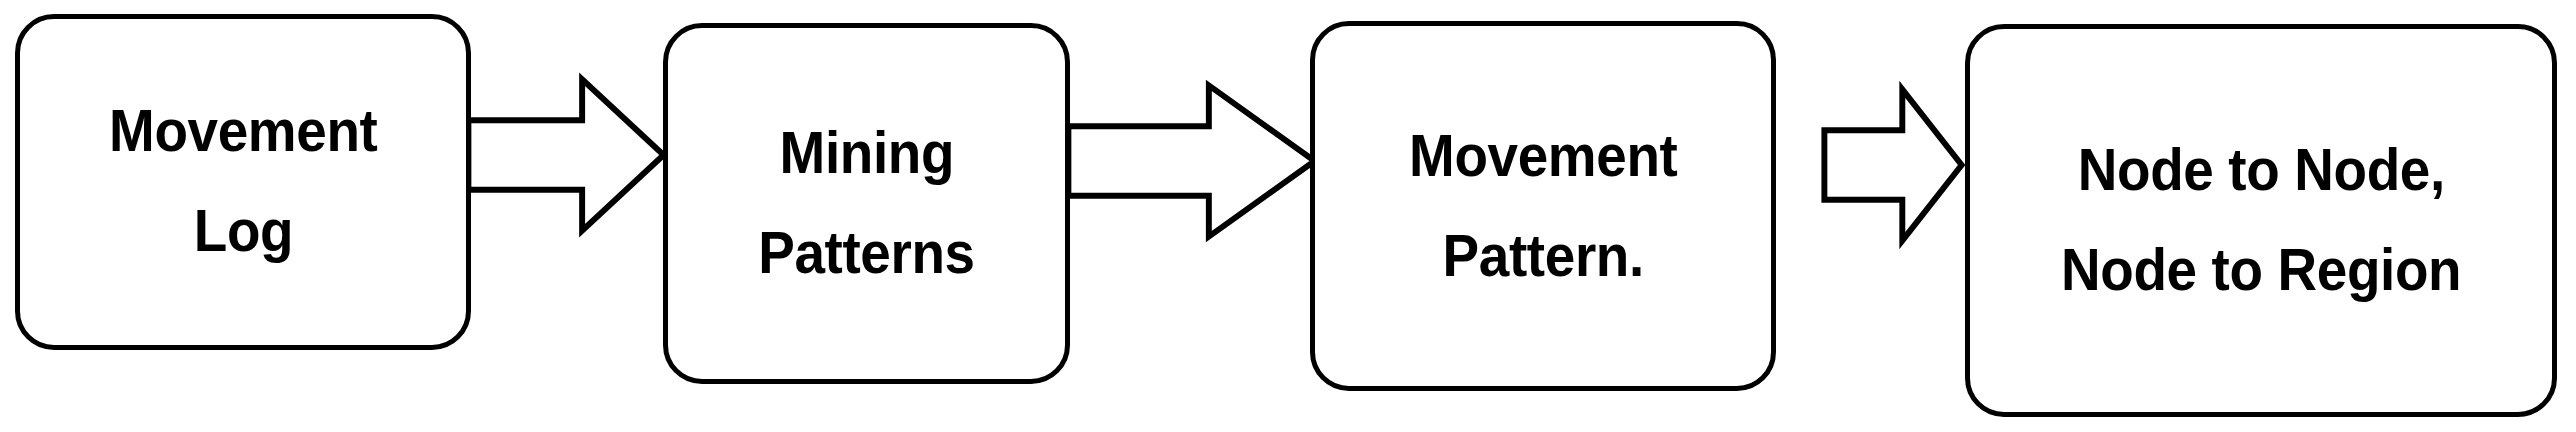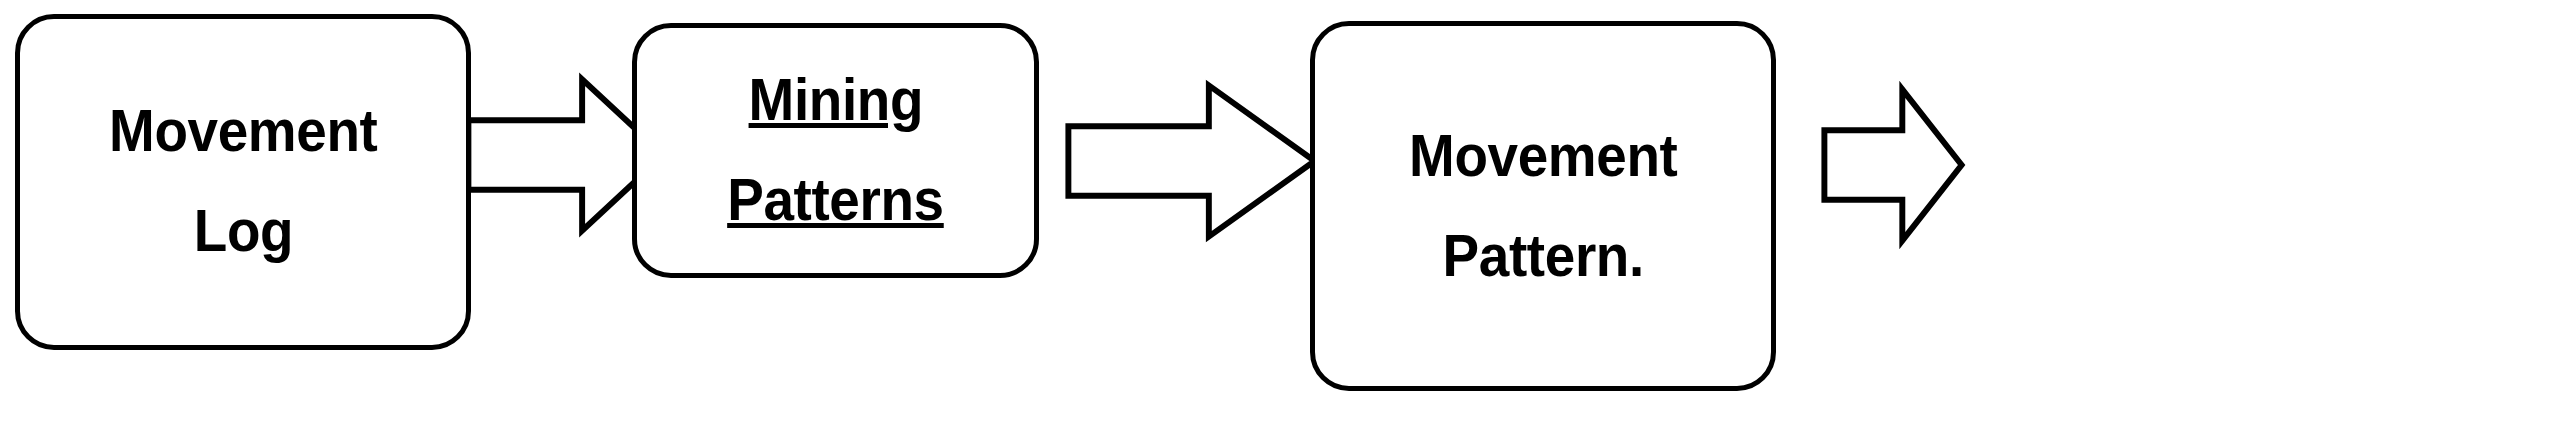--- a/index.html
+++ b/index.html
@@ -72,21 +72,21 @@
     <div class="flow-box-line">Movement</div>
     <div class="flow-box-line line-gap">Log</div>
   </div>
 
   <div class="flow-arrow" style="left:465px; top:76px; width:202px; height:158px;">
     <svg viewBox="0 0 238 186" preserveAspectRatio="none">
       <polygon class="arrow-shape" points="4,52 138,52 138,4 234,93 138,182 138,134 4,134"></polygon>
     </svg>
   </div>
 
-  <div class="flow-box" style="left:632px; top:23px; width:407px; height:255px;text-decoration:underline;">
+  <div class="flow-box" style="left:663px; top:23px; width:407px; height:361px;">
     <div class="flow-box-line">Mining</div>
     <div class="flow-box-line line-gap">Patterns</div>
   </div>
 
   <div class="flow-arrow" style="left:1065px; top:82px; width:253px; height:158px;">
     <svg viewBox="0 0 299 186" preserveAspectRatio="none">
       <polygon class="arrow-shape" points="4,52 170,52 170,4 295,93 170,182 170,134 4,134"></polygon>
     </svg>
   </div>
 
@@ -94,15 +94,19 @@
     <div class="flow-box-line">Movement</div>
     <div class="flow-box-line line-gap">Pattern.</div>
   </div>
 
   <div class="flow-arrow" style="left:1821px; top:86px; width:144px; height:158px;">
     <svg viewBox="0 0 170 186" preserveAspectRatio="none">
       <polygon class="arrow-shape" points="4,52 96,52 96,4 166,93 96,182 96,134 4,134"></polygon>
     </svg>
   </div>
 
+  <div class="flow-box" style="left:1965px; top:24px; width:592px; height:393px;">
+    <div class="flow-box-line">Node to Node,</div>
+    <div class="flow-box-line line-gap">Node to Region</div>
+  </div>
 
 </div>
 
 
 </body></html>

